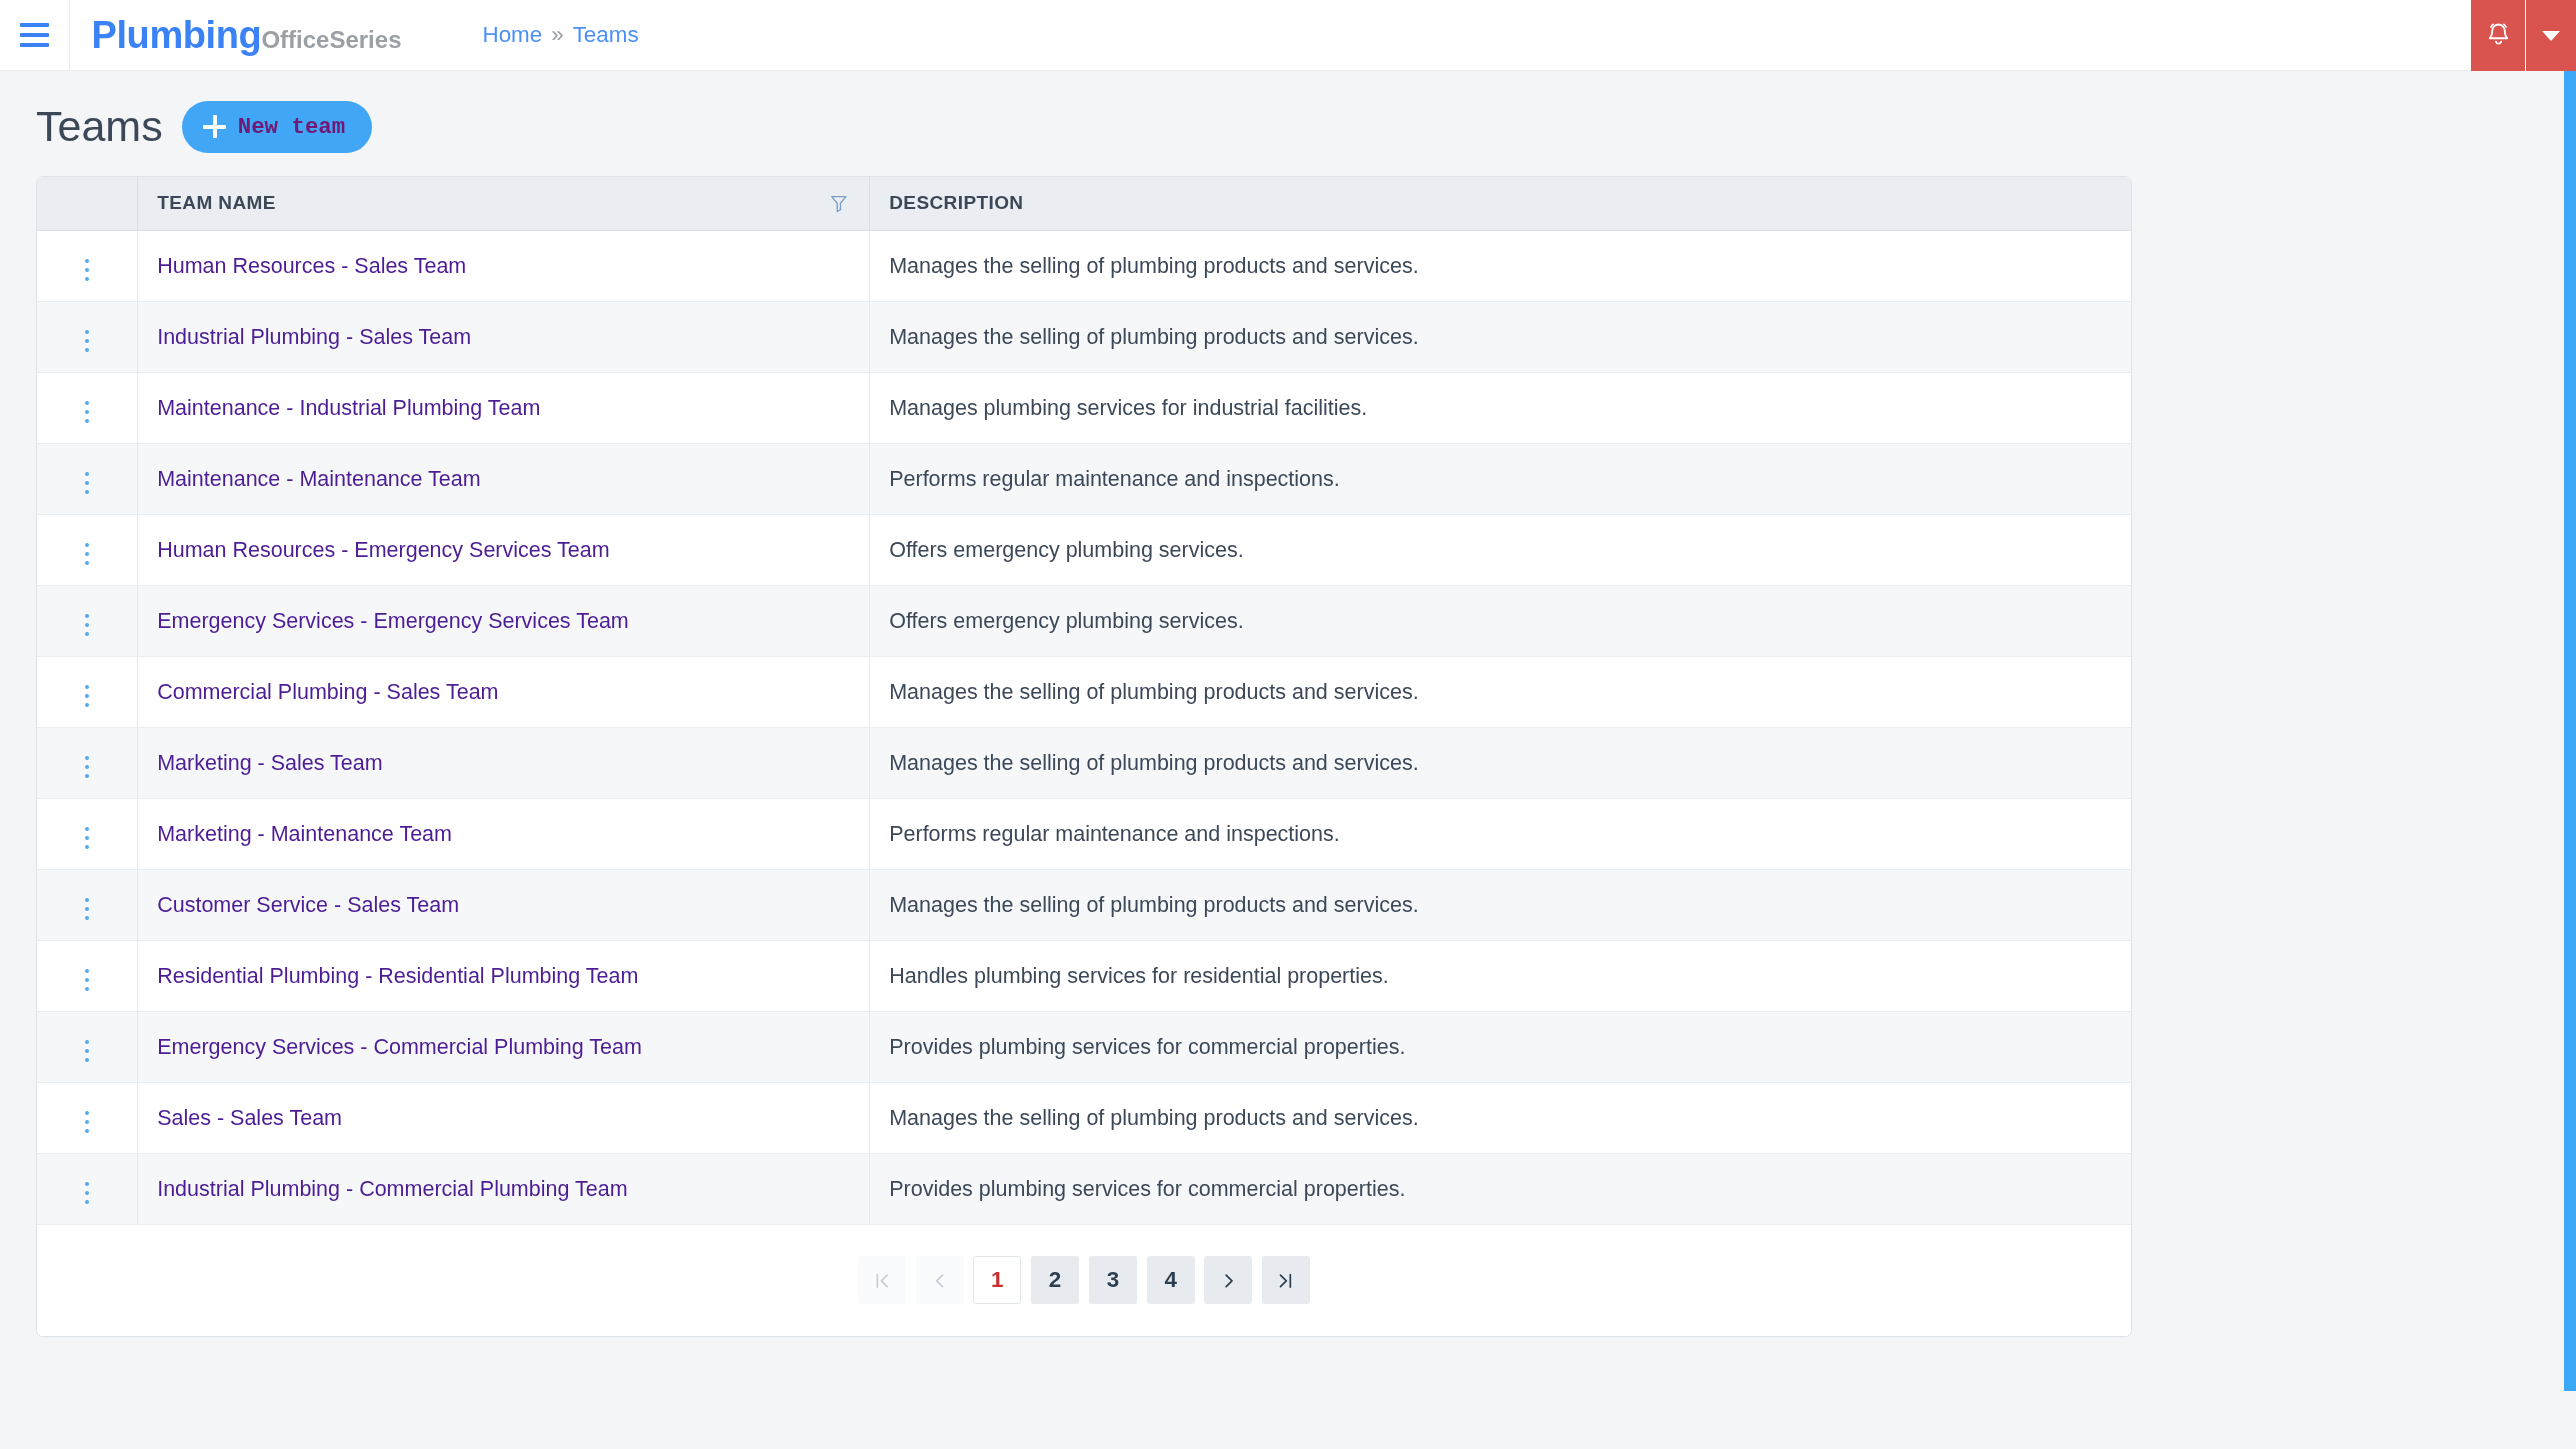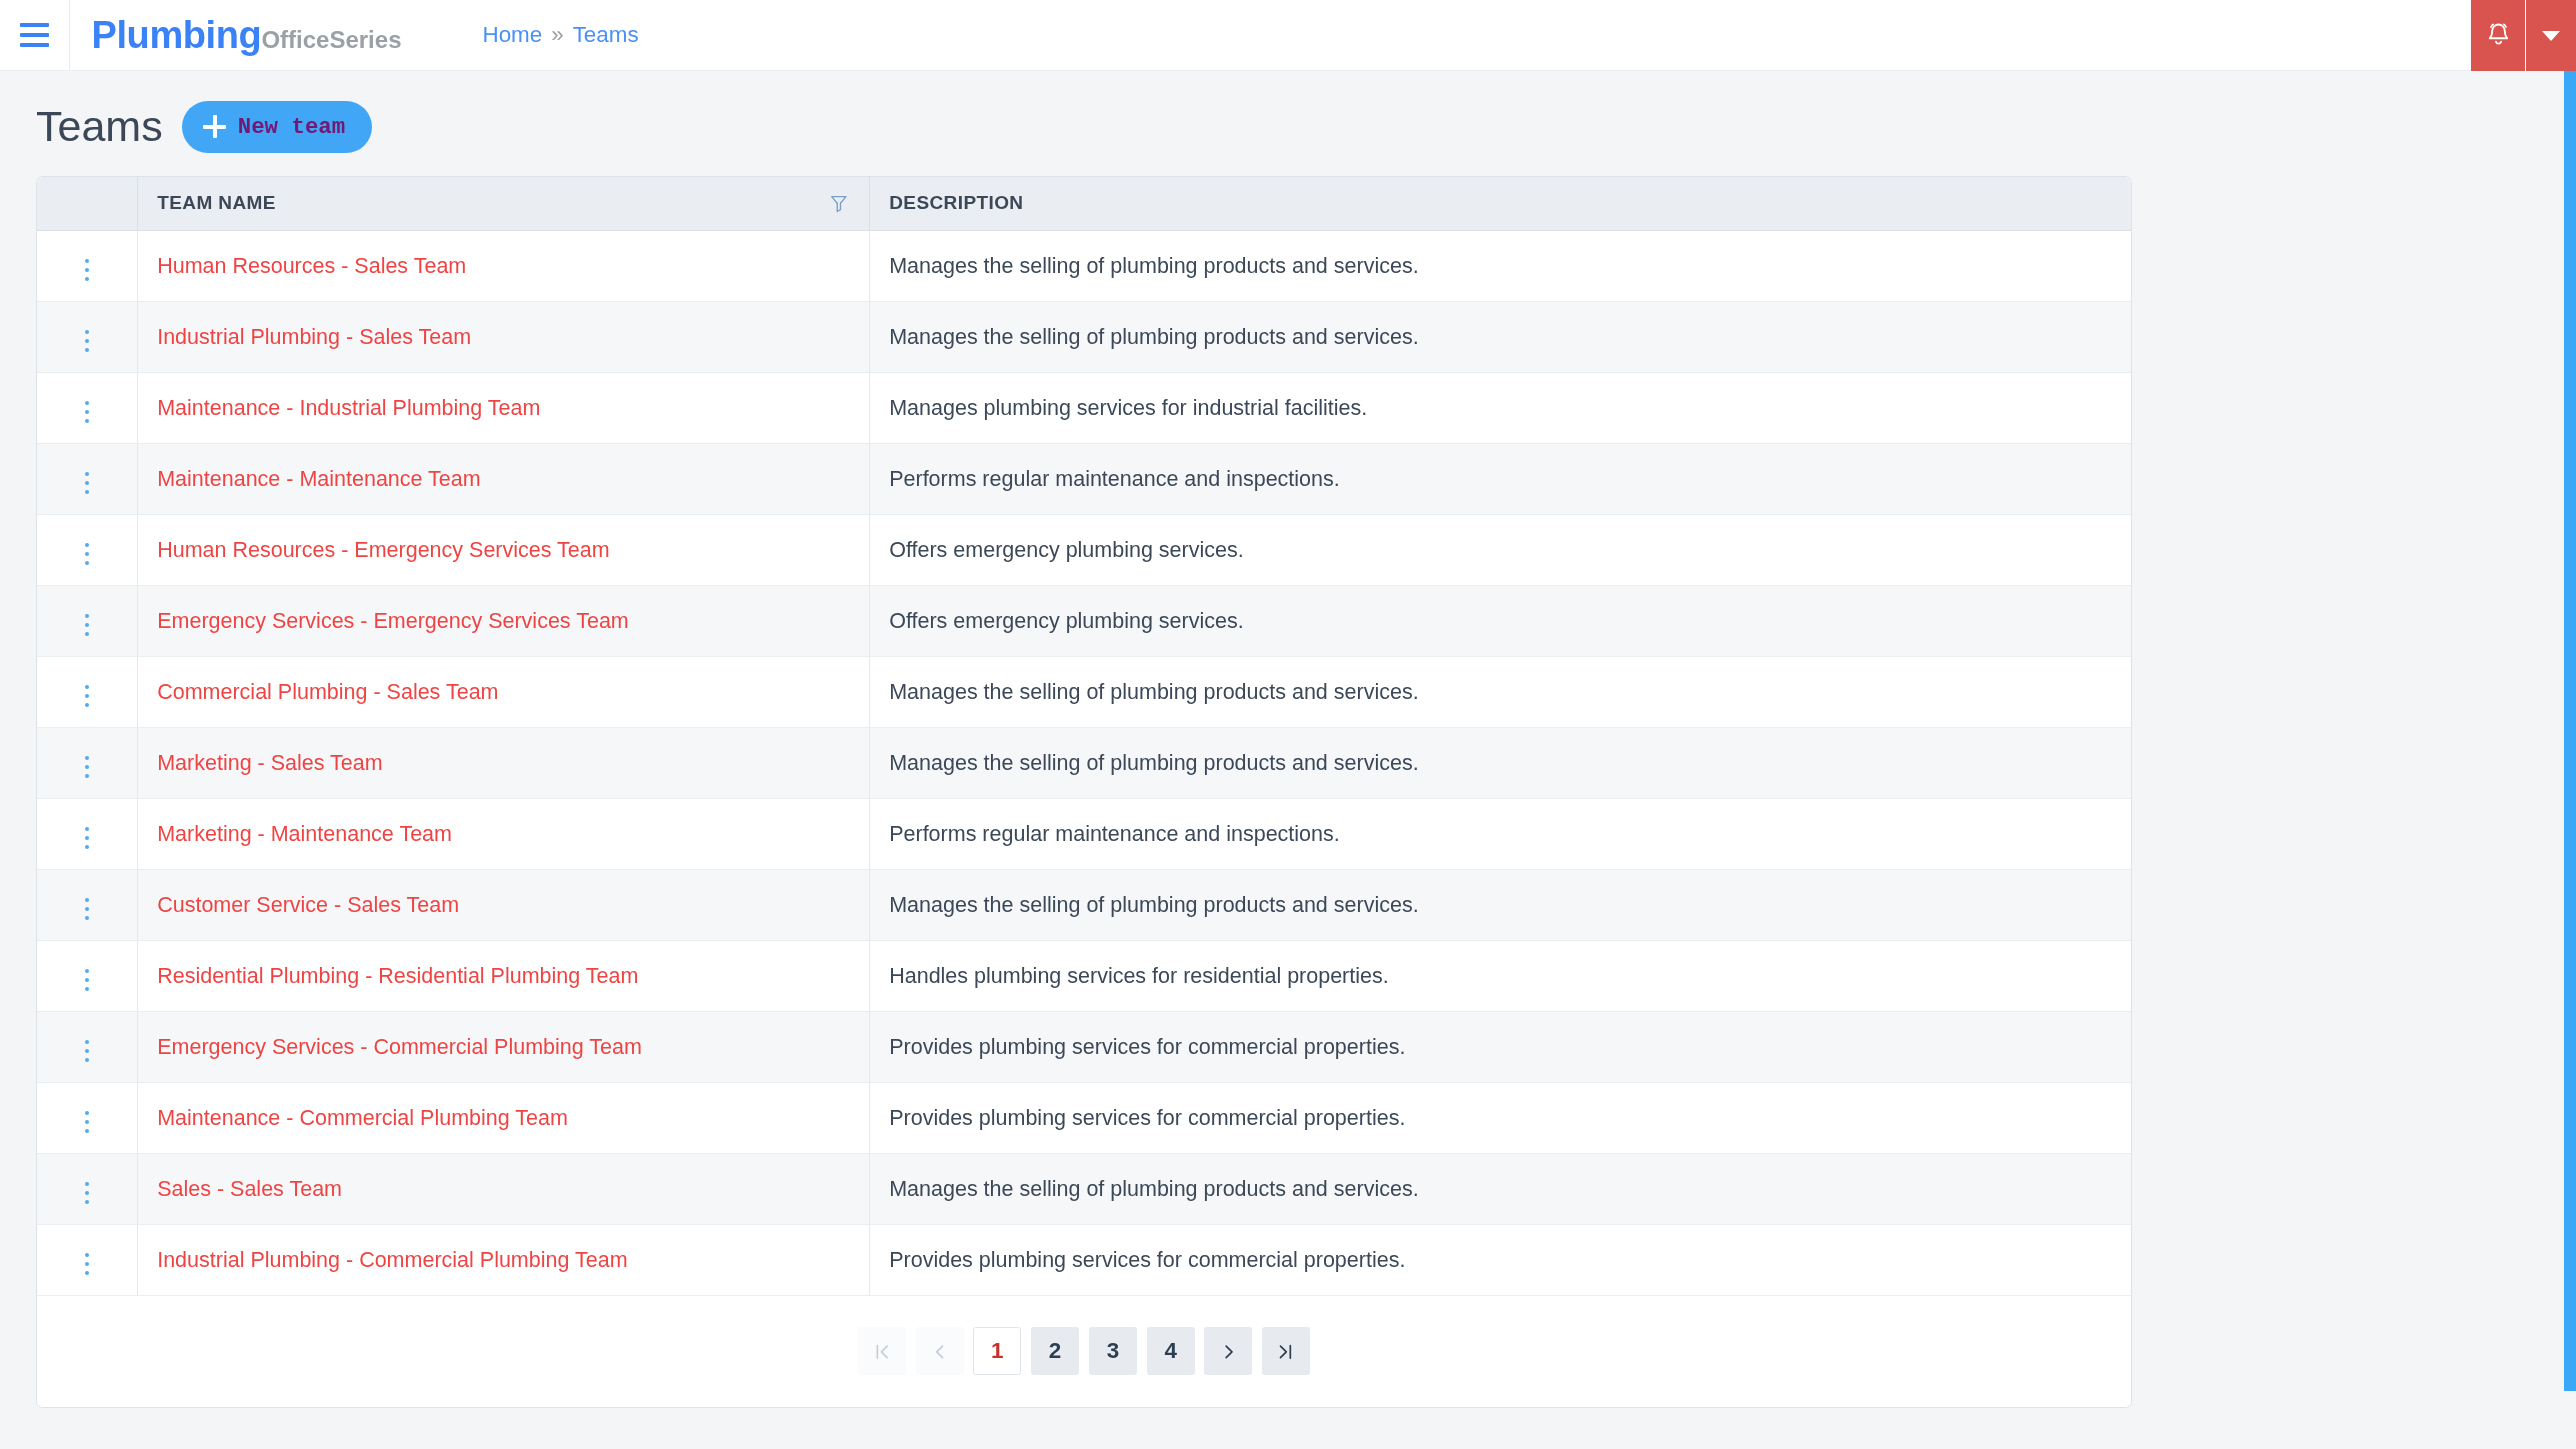--- a/index.html
+++ b/index.html
@@ -218,21 +218,21 @@
     padding: 7.2px 14.3px;
   }
   .kebab i {
     width: 4.5px;
     height: 4.5px;
     border-radius: 50%;
     background: #54a9f0;
     display: block;
   }
   .team-link {
-    color: #ef4444;
+    color: #4c1d95;
     text-decoration: none;
     font-size: 21.5px;
     cursor: pointer;
   }
 
   
   .pager-row td {
     background: #ffffff !important;
     border-right: none !important;
     border-bottom: none !important;
@@ -456,29 +456,20 @@
             <td><a class="team-link">Residential Plumbing - Residential Plumbing Team</a></td>
             <td>Handles plumbing services for residential properties.</td>
           </tr>
           <tr>
             <td class="cell-actions"><span class="kebab">
                 <i></i>
                 <i></i>
                 <i></i>
               </span></td>
             <td><a class="team-link">Emergency Services - Commercial Plumbing Team</a></td>
-            <td>Provides plumbing services for commercial properties.</td>
-          </tr>
-          <tr>
-            <td class="cell-actions"><span class="kebab">
-                <i></i>
-                <i></i>
-                <i></i>
-              </span></td>
-            <td><a class="team-link">Maintenance - Commercial Plumbing Team</a></td>
             <td>Provides plumbing services for commercial properties.</td>
           </tr>
           <tr>
             <td class="cell-actions"><span class="kebab">
                 <i></i>
                 <i></i>
                 <i></i>
               </span></td>
             <td><a class="team-link">Sales - Sales Team</a></td>
             <td>Manages the selling of plumbing products and services.</td>

